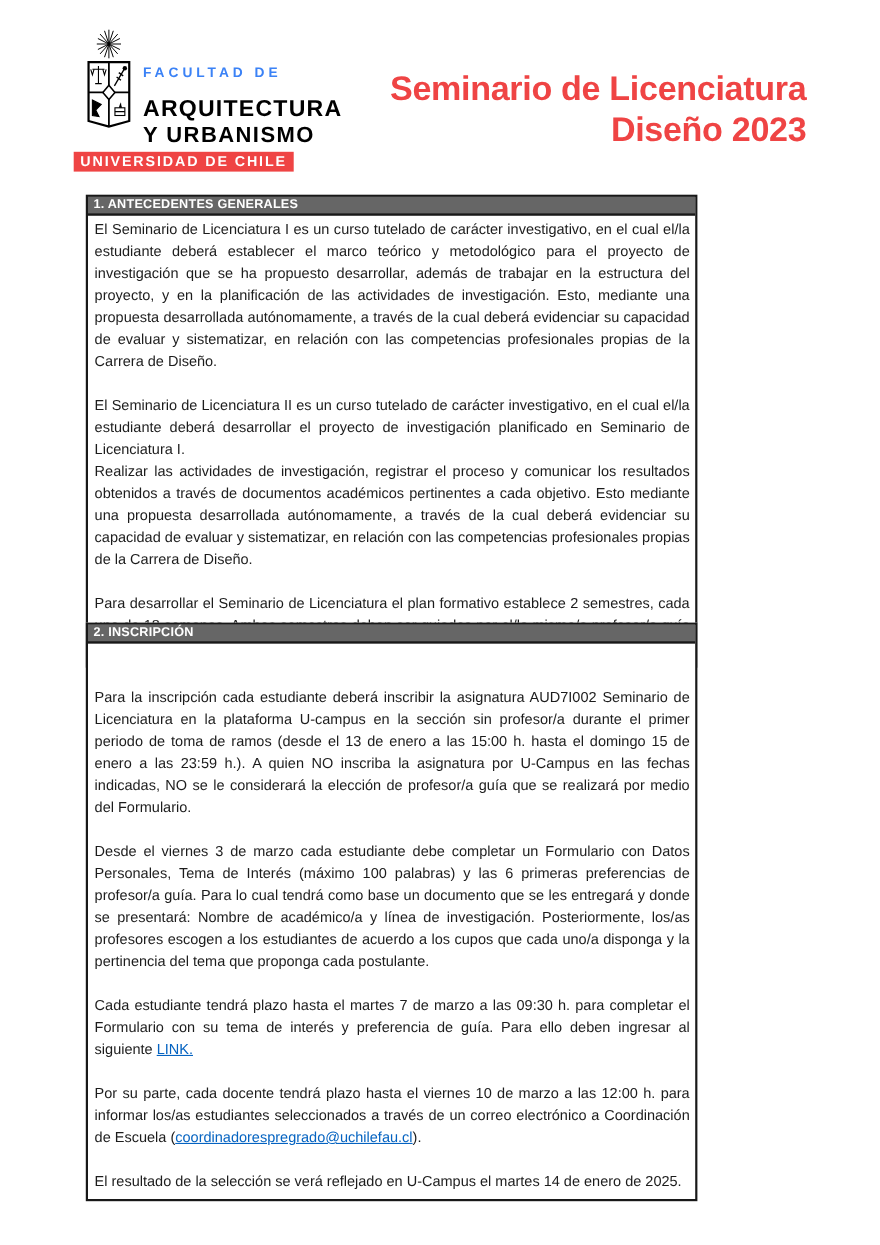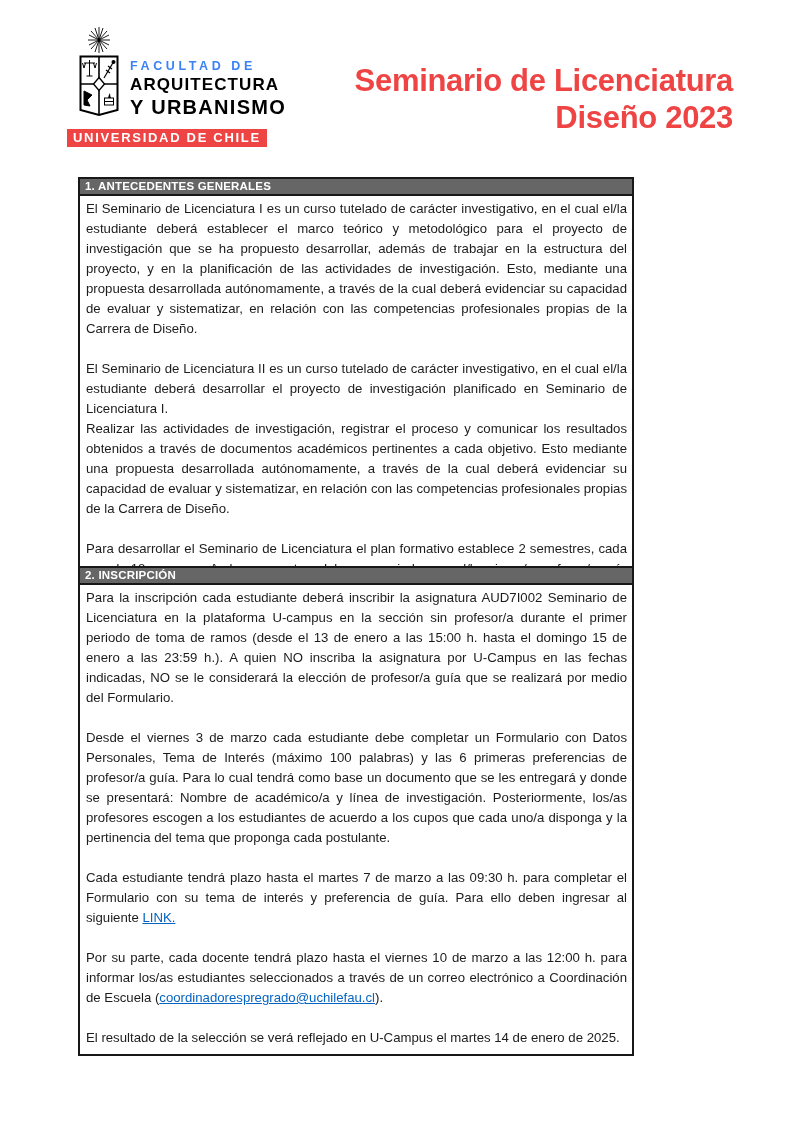--- a/index.html
+++ b/index.html
@@ -20,21 +20,21 @@
   .logo {
     position: absolute;
     left: 67px;
     top: 26px;
     width: 210px;
   }
   .logo-row { display: flex; align-items: flex-start; }
   .crest { margin-left: 10px; flex: 0 0 auto; }
   .fac-text { margin-left: 9px; margin-top: 33px; white-space: nowrap; }
   .fac-line1 { font-size: 12.5px; font-weight: bold; letter-spacing: 3.6px; color: #3b82f6; }
-  .fac-line2 { font-size: 17px;  font-weight: bold; letter-spacing: 1.1px; color: #000; margin-top: 2px; }
+  .fac-line2 { font-size: 21px;  font-weight: bold; letter-spacing: 1.1px; color: #000; margin-top: 14px; }
   .fac-line3 { font-size: 20px;  font-weight: bold; letter-spacing: 1.3px; color: #000; margin-top: 1px; }
   .univ-bar {
     display: inline-block;
     margin-top: 3px;
     background: #ef4444;
     color: #ffffff;
     font-size: 13px;
     font-weight: bold;
     letter-spacing: 1.7px;
     padding: 1px 6px 2px 6px;
@@ -75,21 +75,21 @@
   }
 
   .section-body {
     padding: 3px 5px 6px 6px;
     font-size: 13.2px;
     line-height: 20px;
     text-align: justify;
     color: #1c1c1c;
   }
   .section-antecedentes .section-body { min-height: 341px; }
-  .section-inscripcion  .section-body { min-height: 369px; }
+  .section-inscripcion  .section-body { min-height: 369px; margin-top: 36px; }
 
   .doc-par { margin-top: 20px; }
   .doc-par:first-child { margin-top: 0; }
 
   .doc-link {
     color: #0563c1;
     text-decoration: underline;
     cursor: pointer;
   }
 </style>

